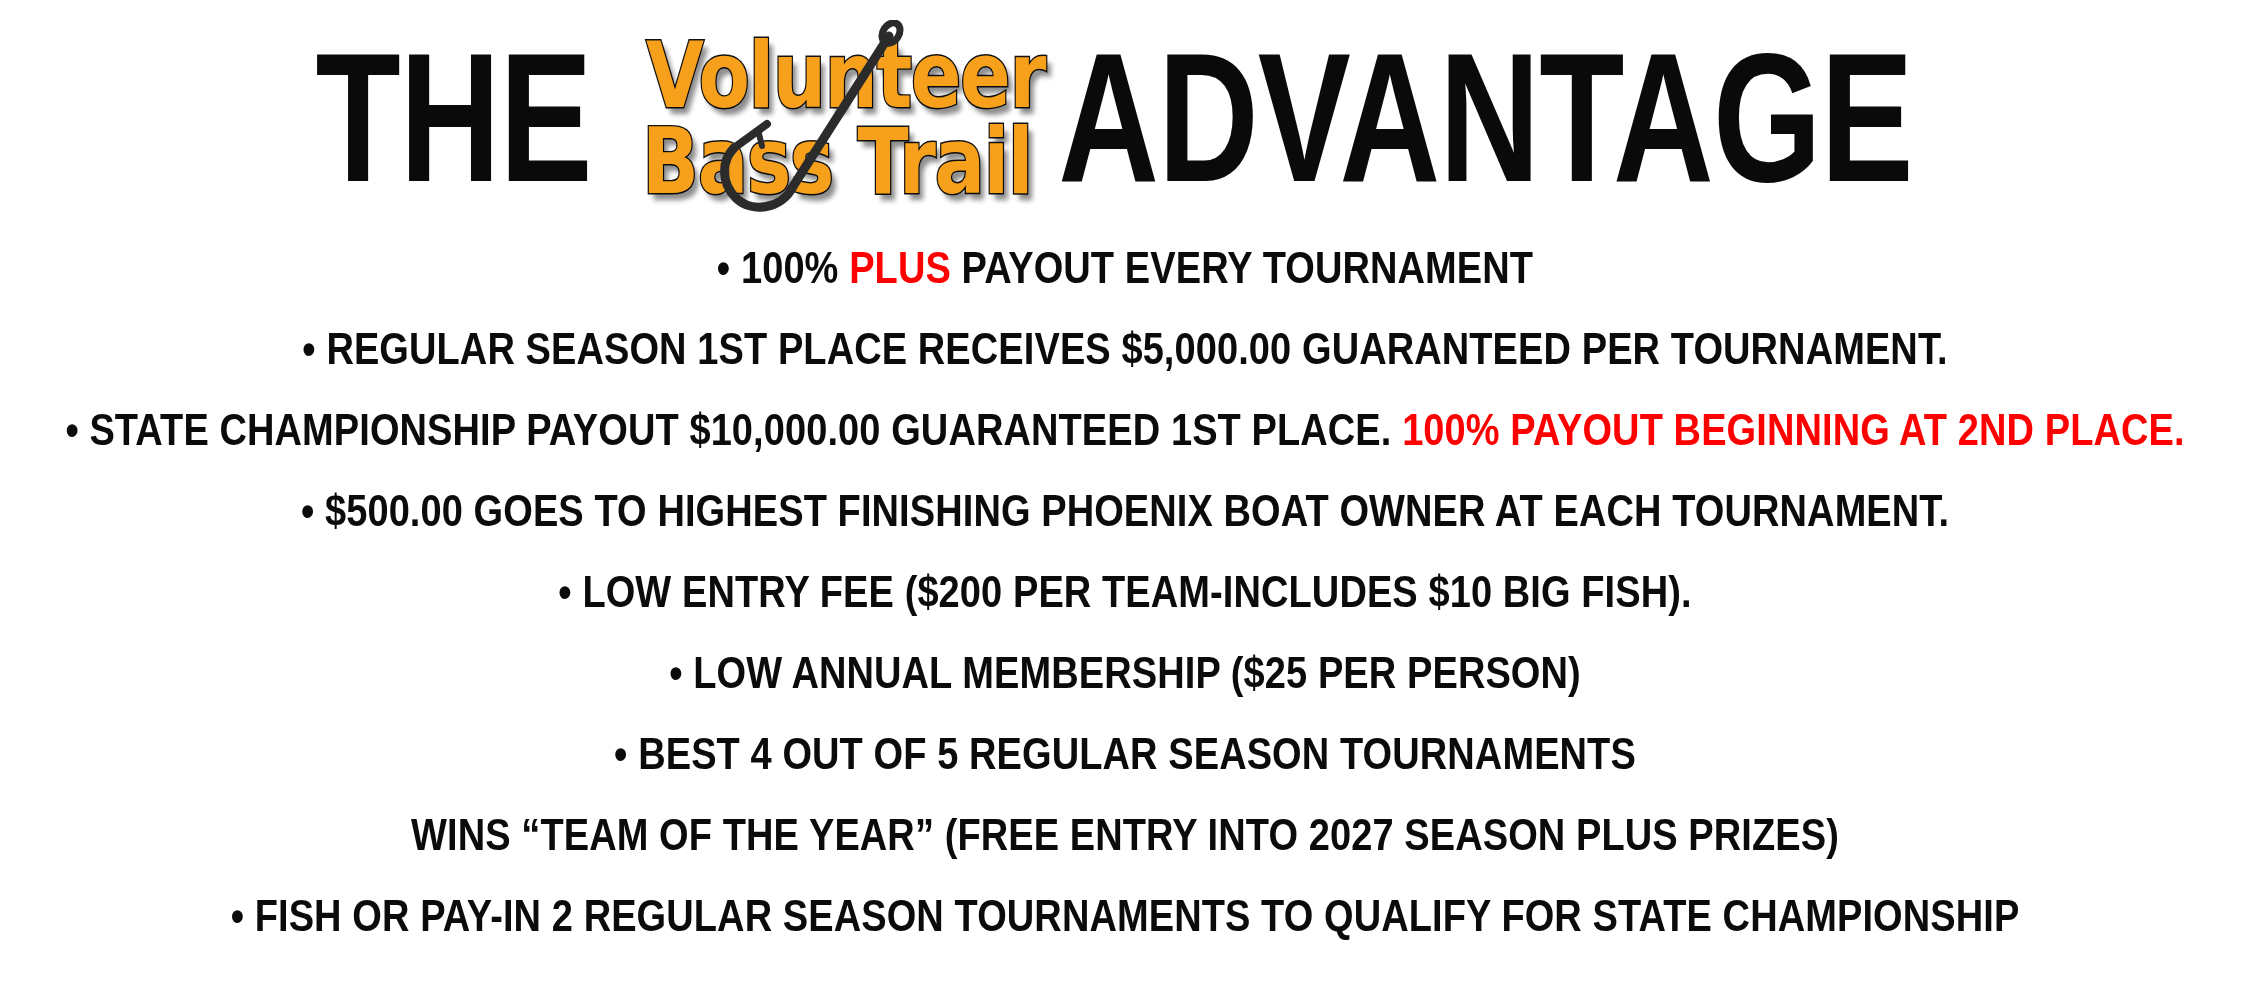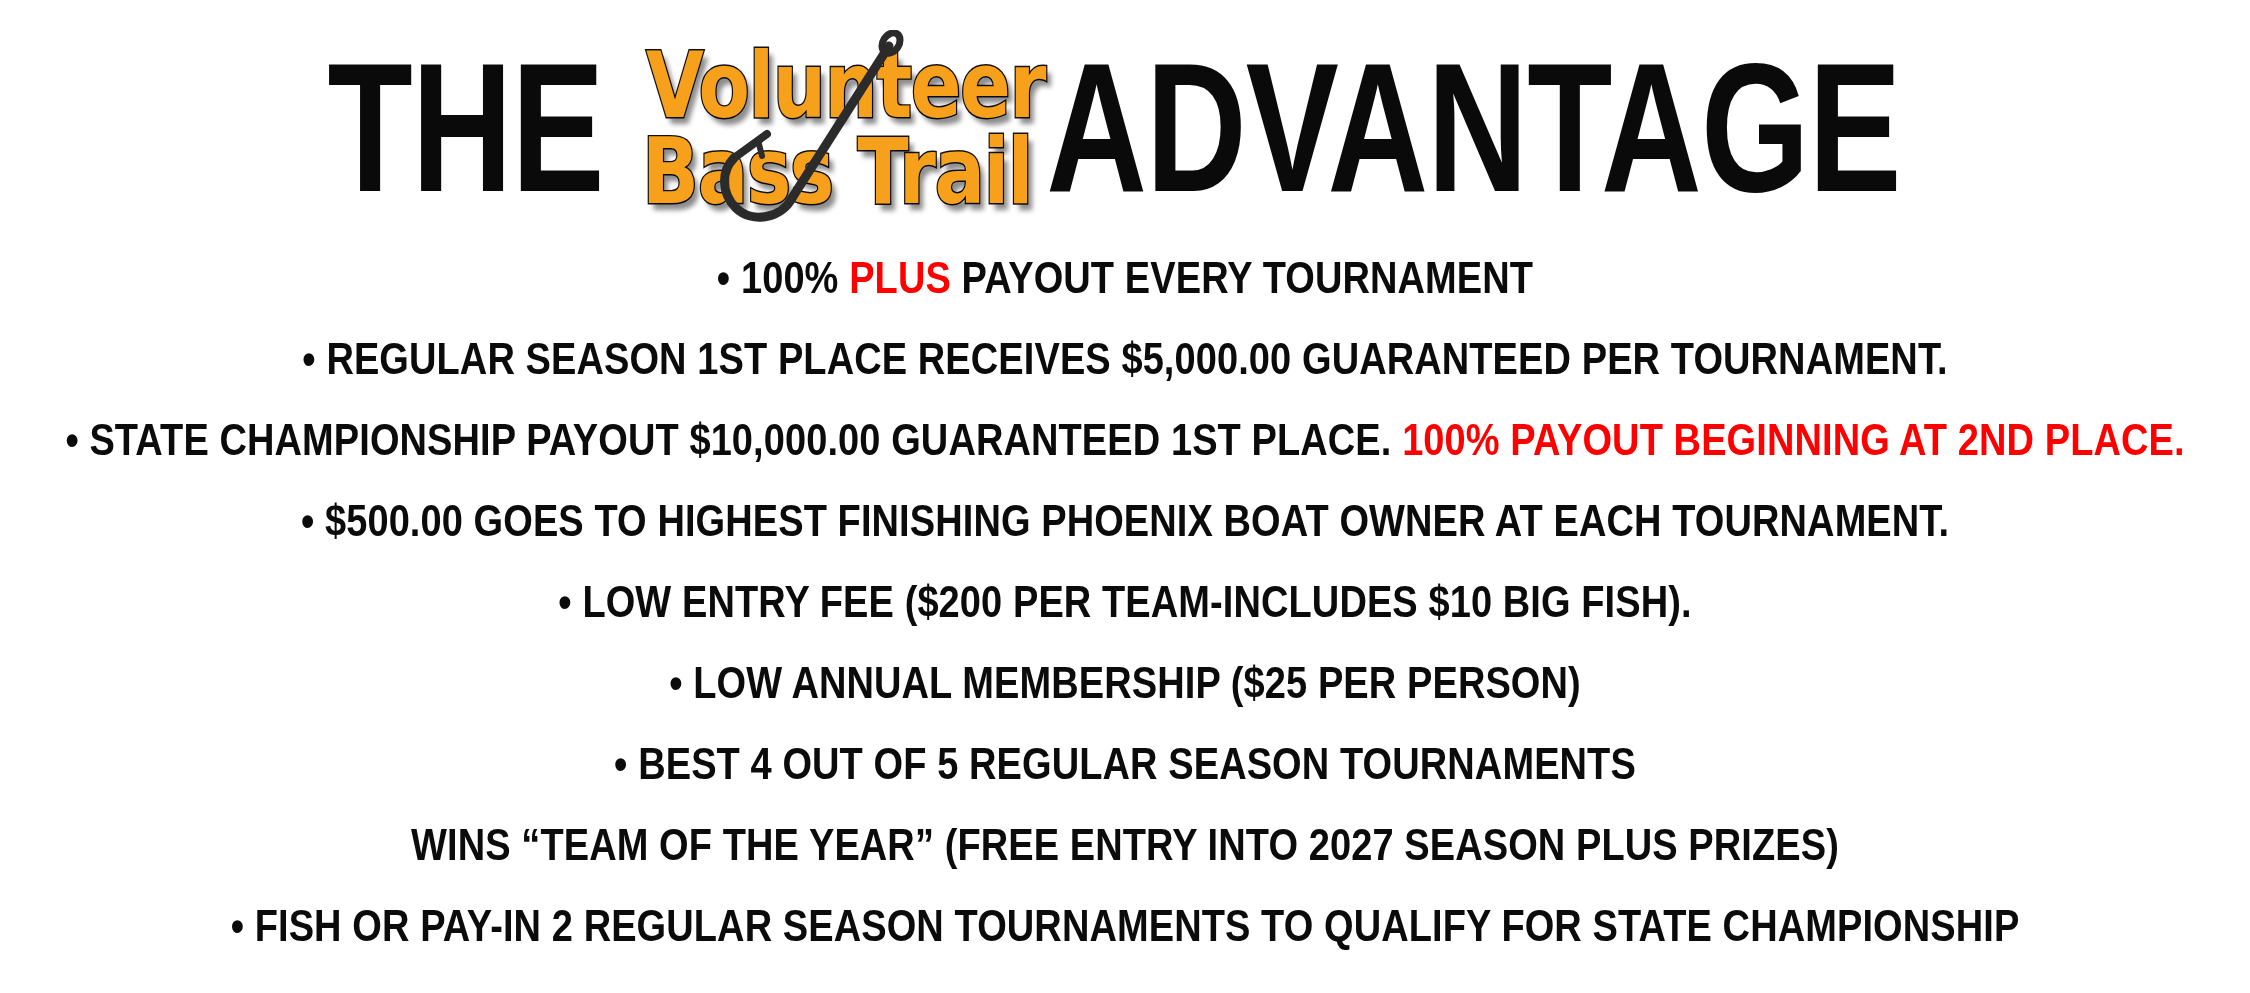--- a/index.html
+++ b/index.html
@@ -22,22 +22,21 @@
     background: #ffffff;
   }
 
   
   .header {
     position: relative;
     height: 235px;
     display: flex;
     align-items: center;
     justify-content: center;
-    gap: 0px;
-    margin-top: 10px;
+    gap: 12px;
   }
 
   .word-the,
   .word-advantage {
     font-family: "Liberation Sans Narrow", "Liberation Sans", sans-serif;
     font-weight: bold;
     font-size: 150px;
     line-height: 0.92;
     letter-spacing: -1px;
     color: #0a0a0a;

